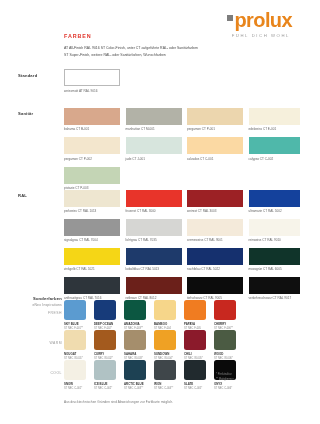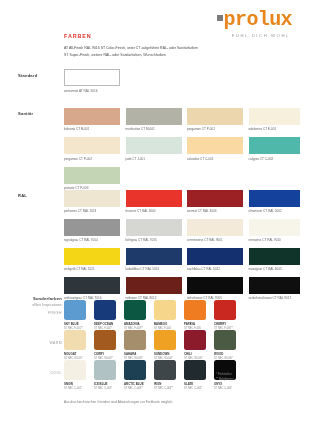--- a/index.html
+++ b/index.html
@@ -9,21 +9,21 @@
     font-family: "Liberation Sans", sans-serif;
     overflow: hidden;
   }
   .page { position: relative; width: 300px; height: 424px; background: #fff; }
 
   
   .logo-block { position: absolute; right: 8px; top: 10px; text-align: right; }
   .logo-row { display: flex; align-items: center; justify-content: flex-end; }
   .logo-sq { width: 6px; height: 6px; background: #7d7d7d; margin-right: 1px; margin-bottom: 5px; }
   .logo-word { font-size: 20px; font-weight: bold; letter-spacing: -0.6px;
-               color: #E8851C; line-height: 1; font-family: Liberation Mono, monospace; }
+               color: #E8851C; line-height: 1; font-family: Liberation Sans, sans-serif; }
   .logo-tag { font-size: 4.2px; letter-spacing: 1.6px; color: #9a9a9a; margin-top: 3px; margin-right: 2px; }
 
   
   .farben-title { position: absolute; left: 64px; top: 33px;
                   font-size: 5.4px; font-weight: bold; letter-spacing: 0.9px; color: #E1342B; }
   .legend { position: absolute; left: 64px; top: 45px; width: 225px; }
   .legend-line { font-size: 3.5px; color: #4a4a4a; line-height: 1.9; white-space: nowrap; }
 
   
   .sec-label { position: absolute; font-size: 4.1px; font-weight: bold; color: #333; letter-spacing: 0.2px; }

